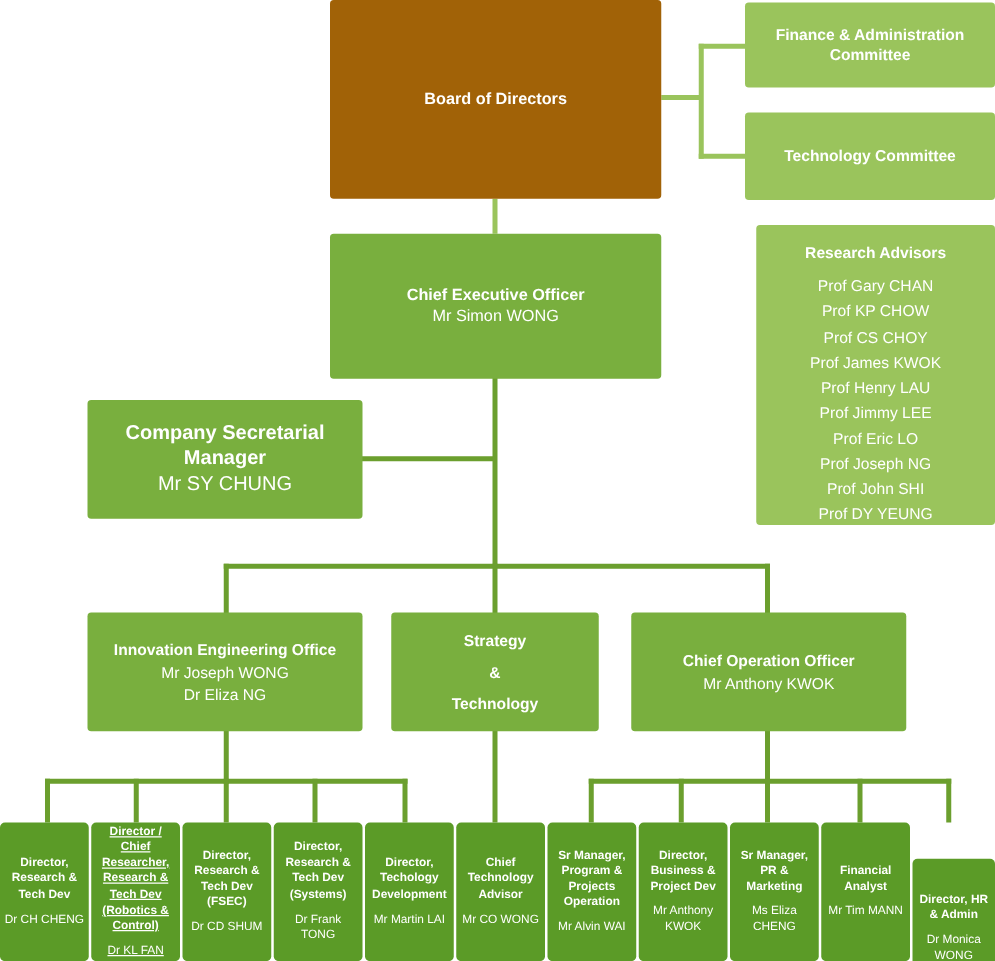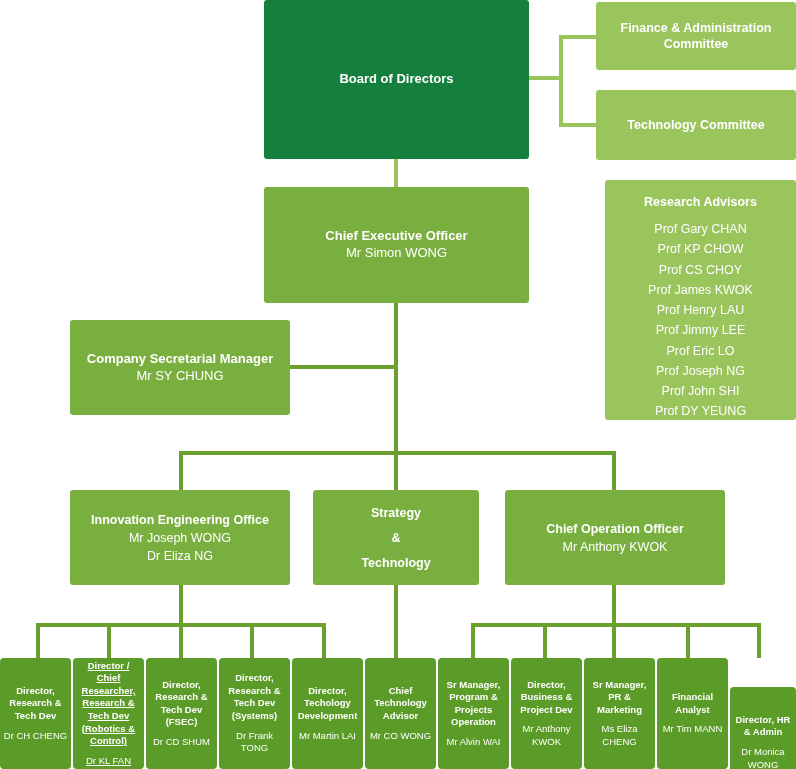--- a/index.html
+++ b/index.html
@@ -33,21 +33,21 @@
   }
   .node .ttl {
     font-weight: bold;
   }
   .node .sub {
     font-weight: normal;
   }
 
   
   .tier-board {
-    background: #15803d;
+    background: #a16207;
     font-size: 13px;
   }
   .tier-committee {
     background: #9AC45C;
     font-size: 12.5px;
   }
   .tier-advisors {
     background: #9AC45C;
     font-size: 12.5px;
     justify-content: flex-start;
@@ -58,21 +58,21 @@
   }
   .tier-advisors .adv {
     line-height: 1.62;
   }
   .tier-ceo {
     background: #79AF3E;
     font-size: 13px;
   }
   .tier-sec {
     background: #79AF3E;
-    font-size: 13px;
+    font-size: 16px;
   }
   .tier-mid {
     background: #79AF3E;
     font-size: 12.5px;
   }
   .tier-mid .sub { margin-top: 2px; }
   .tier-leaf {
     background: #5B9B27;
     font-size: 9.5px;
     border-radius: 4px;

